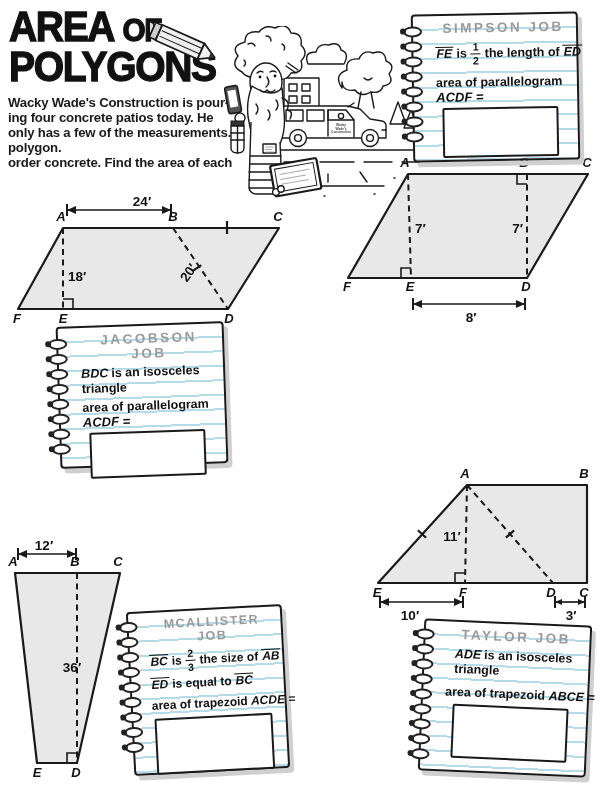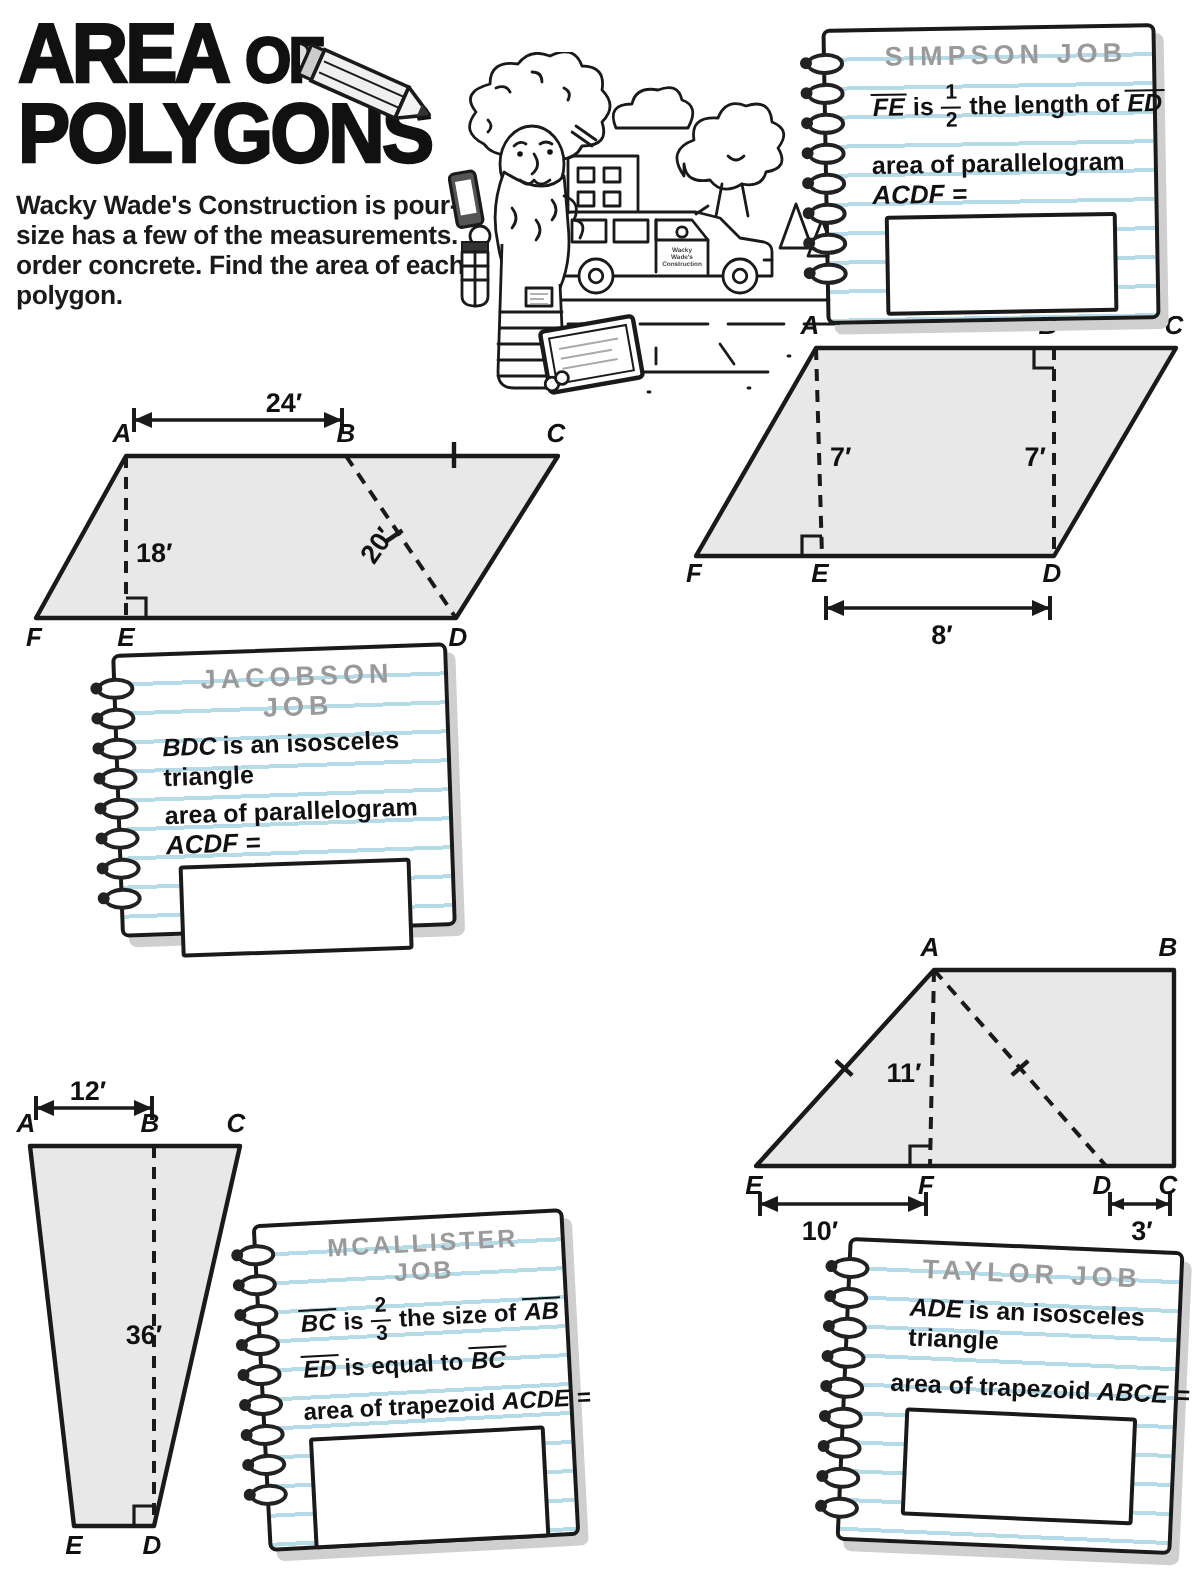--- a/index.html
+++ b/index.html
@@ -79,23 +79,24 @@
       <rect x="7" y="0" width="46" height="17" fill="#efefef" stroke="#1a1a1a" stroke-width="1.8"></rect>
       <line x1="9" y1="5.5" x2="53" y2="5.5" stroke="#1a1a1a" stroke-width="1"></line>
       <line x1="9" y1="11.5" x2="53" y2="11.5" stroke="#1a1a1a" stroke-width="1"></line>
       <polygon points="53,0 68,8.5 53,17" fill="#f3f3f3" stroke="#1a1a1a" stroke-width="1.8" stroke-linejoin="round"></polygon>
       <polygon points="62.5,5.2 68,8.5 62.5,11.8" fill="#333"></polygon>
     </g>
   </svg>
 
   <div class="intro">
     <div>Wacky Wade's Construction is pour-</div>
-    <div>size has a few of the measurements.</div>
+    <div>ing four concrete patios today. He</div>
+    <div>only has a few of the measurements.</div>
+    <div>polygon.</div>
     <div>order concrete. Find the area of each</div>
-    <div>polygon.</div>
   </div>
 
   <svg class="illus" width="196" height="174" viewBox="0 0 196 174">
 
     <g>
       <path class="wfill" d="M118,62 q-9,-13 5,-18 q-2,-12 12,-11 q4,-10 14,-6 q12,-4 13,8 q10,4 3,13 q6,10 -6,12 q-2,8 -12,6 q-10,6 -16,-2 q-12,2 -13,-8 z"></path>
       <path class="ln" d="M137,66 L134,82 M147,66 L150,82 M140,52 q4,4 8,0"></path>
       <path class="wfill" d="M166,98 l8,-22 8,22 z"></path>
       <path class="wfill" d="M180,102 l7,-18 7,18 z"></path>
       <path class="wfill" d="M84,38 q-5,-12 8,-12 q2,-9 13,-7 q10,-4 12,5 q9,3 3,14 z"></path>

